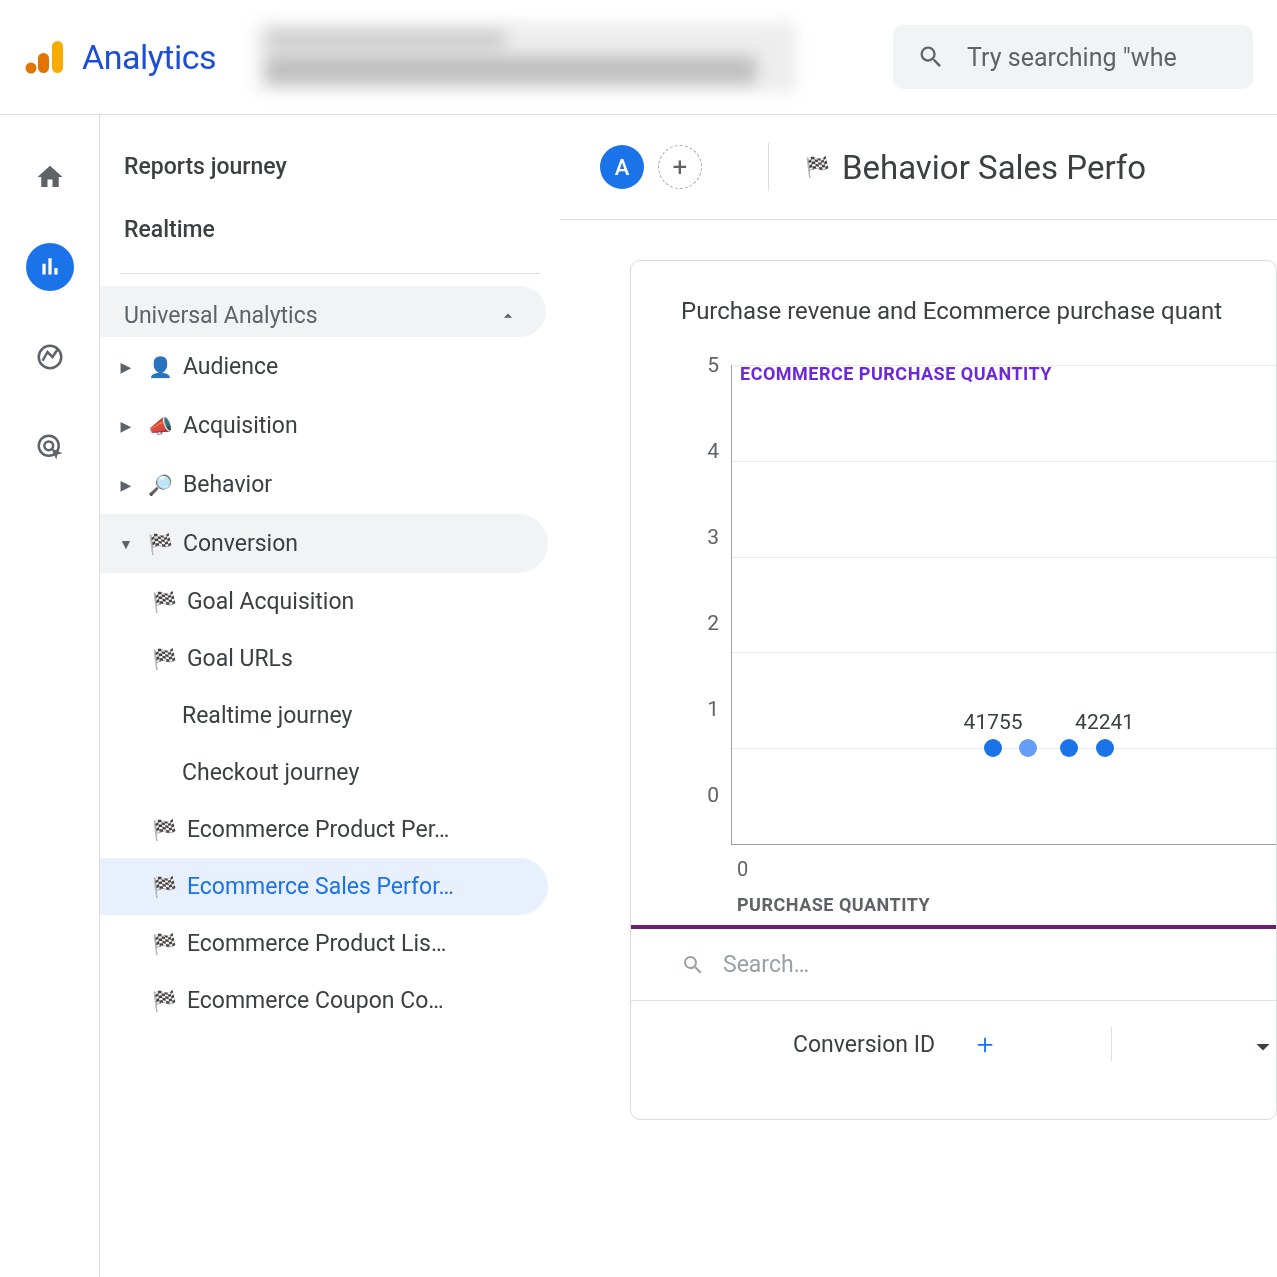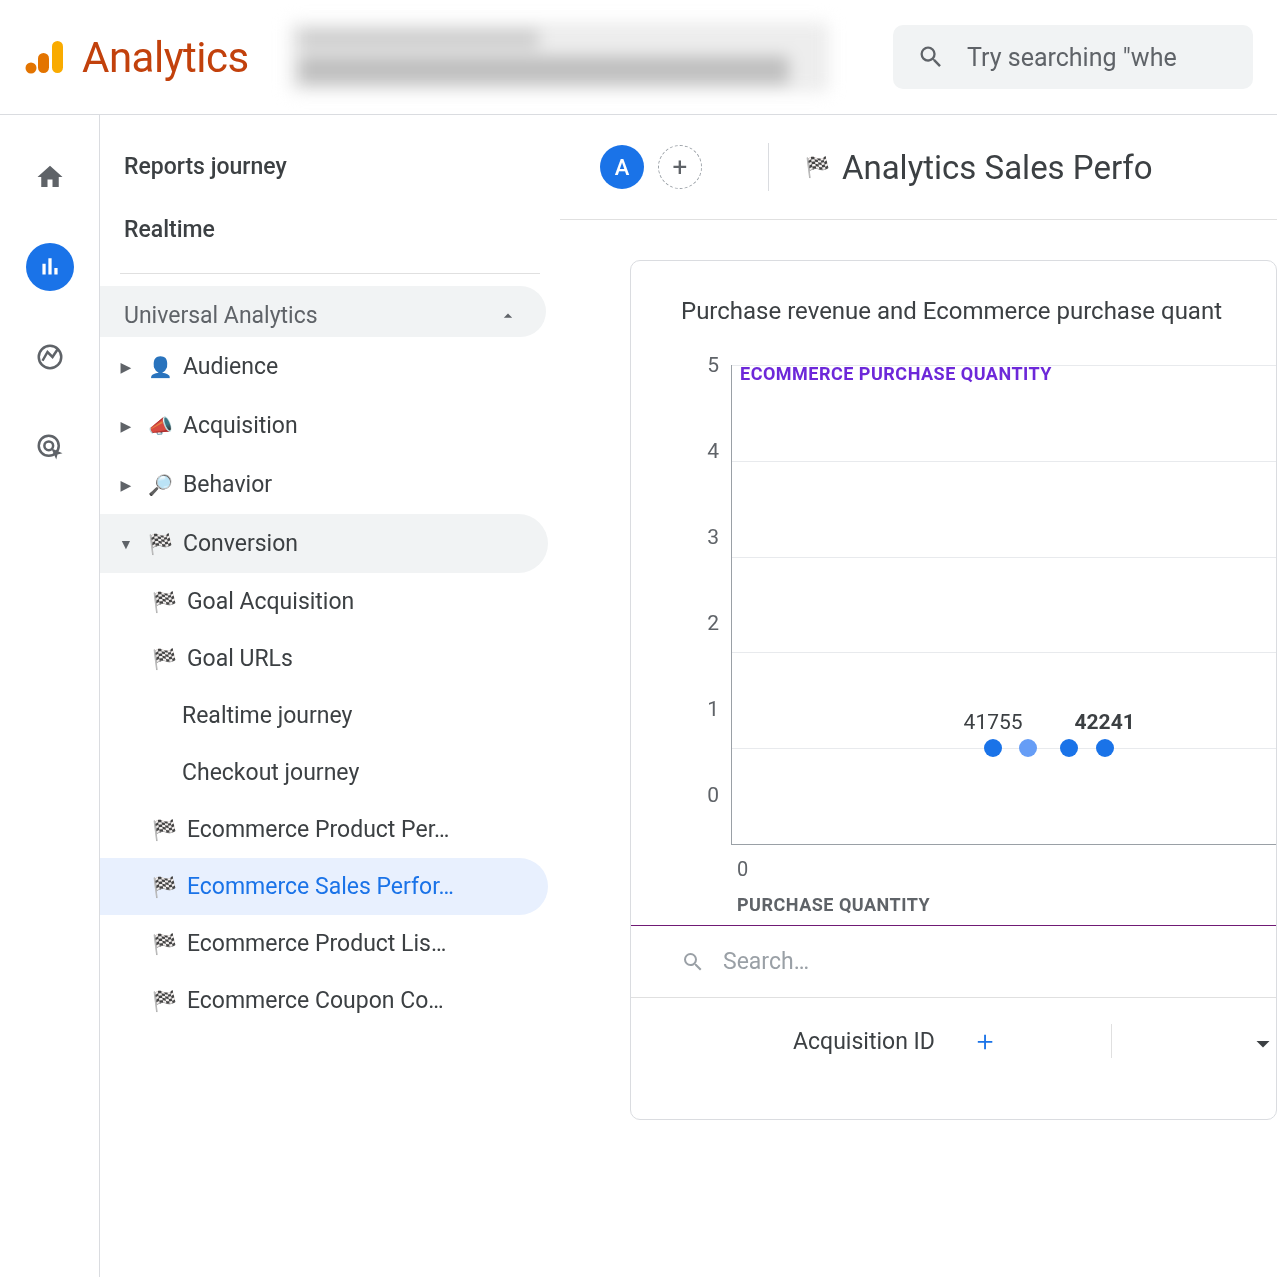--- a/index.html
+++ b/index.html
@@ -4,21 +4,21 @@
 <style>
   * { box-sizing: border-box; margin: 0; padding: 0; font-family: 'Roboto', 'Helvetica Neue', Arial, sans-serif; }
   body { background: #fff; overflow: hidden; width: 1277px; height: 1277px; }
   
   
   .topbar {
     display: flex; align-items: center; height: 115px;
     border-bottom: 1px solid #dadce0; padding: 0 24px;
   }
   .ga-logo { display: flex; align-items: center; gap: 14px; }
-  .ga-logo .brand-text { font-size: 42px; color: #c2410c; font-weight: 400; letter-spacing: -0.5px;}
+  .ga-logo .brand-text { font-size: 34px; color: #1d4ed8; font-weight: 400; letter-spacing: -0.5px;}
   .property-blur {
     margin-left: 40px; width: 540px; height: 70px;
     background: #ededed;
     filter: blur(8px); border-radius: 6px;
     position:relative;
   }
   .property-blur::before{
     content:""; position:absolute; top:8px; left:10px; width:240px; height:18px; background:#ccc; border-radius:4px;
   }
   .property-blur::after{
@@ -116,21 +116,21 @@
   .y-tick { position:absolute; right:6px; font-size: 21px; color:#5f6368; transform: translateY(-50%); }
   .plot { position:absolute; left:50px; right:0; top:10px; bottom:70px; border-left:1px solid #9aa0a6; border-bottom:1px solid #9aa0a6; }
   .gridline { position:absolute; left:0; right:0; height:1px; background:#e8eaed; }
   .legend-in { position:absolute; left:8px; top:-2px; font-size:18px; color:#6d28d9; font-weight:700; letter-spacing:0.5px;}
   .x-title { position:absolute; left:56px; bottom:0; font-size:18px; color:#5f6368; font-weight:700; letter-spacing:0.5px;}
   .x-zero { position:absolute; left:56px; bottom:34px; font-size:20px; color:#5f6368;}
   .point { position:absolute; width:18px; height:18px; border-radius:50%; transform:translate(-50%,-50%);}
   .pt-lbl { position:absolute; font-size:21px; color:#3c4043; transform:translate(-50%,-100%); white-space:nowrap;}
   
   .table-search {
-    border-top: 1px solid #701a75; margin-top: 10px; margin-left: -50px;
+    border-top: 4px solid #701a75; margin-top: 10px; margin-left: -50px;
     padding: 22px 0 22px 50px; display:flex; align-items:center; gap:18px;
   }
   .table-search input { border:none; outline:none; font-size:23px; color:#5f6368; }
   .table-search input::placeholder{ color:#9aa0a6;}
   .table-head {
     border-top: 1px solid #e0e0e0; margin-left:-50px; padding: 24px 0 24px 50px;
     display:flex; align-items:center;
   }
   .col1 { flex: 0 0 430px; display:flex; align-items:center; justify-content:center; gap:36px; font-size:23px; color:#3c4043;}
   .plus-btn { color:#1a73e8; font-size:28px; font-weight:500; cursor:pointer;}
@@ -252,21 +252,21 @@
 
 <div class="main">
   <div class="report-header">
     <div style="position:relative; left:-30px; display:flex; gap:14px;">
       <div class="avatar-circle">A</div>
       <div class="add-circle">+</div>
     </div>
     <div class="vline"></div>
     <div class="report-title">
       <span class="emoji">🏁</span>
-      <span>Analytics Sales Perfo</span>
+      <span>Behavior Sales Perfo</span>
     </div>
   </div>
 
   <div class="card">
     <div class="card-title">Purchase revenue and Ecommerce purchase quant</div>
 
     <div class="chart-area">
       <div class="y-axis" id="yaxis">
           <div class="y-tick" style="top: calc(86% + 10px);">0</div>
           <div class="y-tick" style="top: calc(68.8% + 10px);">1</div>
@@ -280,35 +280,35 @@
       <div class="gridline" style="top: 80%;"></div>
           <div class="gridline" style="top: 60%;"></div>
           <div class="gridline" style="top: 40%;"></div>
           <div class="gridline" style="top: 20%;"></div>
           <div class="gridline" style="top: 0%;"></div>
           <div class="point" style="left: 48%; top: 80%; background: rgb(26, 115, 232);"></div>
           <div class="pt-lbl" style="left: 48%; top: calc(80% - 14px);">41755</div>
           <div class="point" style="left: 54.5%; top: 80%; background: rgb(102, 157, 246);"></div>
           <div class="point" style="left: 62%; top: 80%; background: rgb(26, 115, 232);"></div>
           <div class="point" style="left: 68.5%; top: 80%; background: rgb(26, 115, 232);"></div>
-          <div class="pt-lbl" style="left: 68.5%; top: calc(80% - 14px); font-weight: bold;">42241</div>
+          <div class="pt-lbl" style="left: 68.5%; top: calc(80% - 14px);">42241</div>
         </div>
       <div class="x-zero">0</div>
       <div class="x-title">PURCHASE QUANTITY</div>
     </div>
 
     <div class="table-search">
       <svg width="24" height="24" viewBox="0 0 24 24">
           <path fill="#9aa0a6" d="M15.5 14h-.79l-.28-.27A6.471 6.471 0 0016 9.5 6.5 6.5 0 109.5 16c1.61 0 3.09-.59 4.23-1.57l.27.28v.79l5 4.99L20.49 19l-4.99-5zm-6 0C7.01 14 5 11.99 5 9.5S7.01 5 9.5 5 14 7.01 14 9.5 11.99 14 9.5 14z"></path>
         </svg>
       <input placeholder="Search…" style="">
     </div>
     <div class="table-head">
       <div class="col1">
-        <span>Acquisition ID</span>
+        <span>Conversion ID</span>
         <span class="plus-btn">＋</span>
       </div>
       <div style="border-left:1px solid #e0e0e0; height:34px;"></div>
       <div style="flex:1; display:flex; justify-content:flex-end; padding-right:0;">
         <svg width="26" height="26" viewBox="0 0 24 24">
             <path fill="#3c4043" d="M12 18l-6-6h12z"></path>
           </svg>
       </div>
     </div>
   </div>

